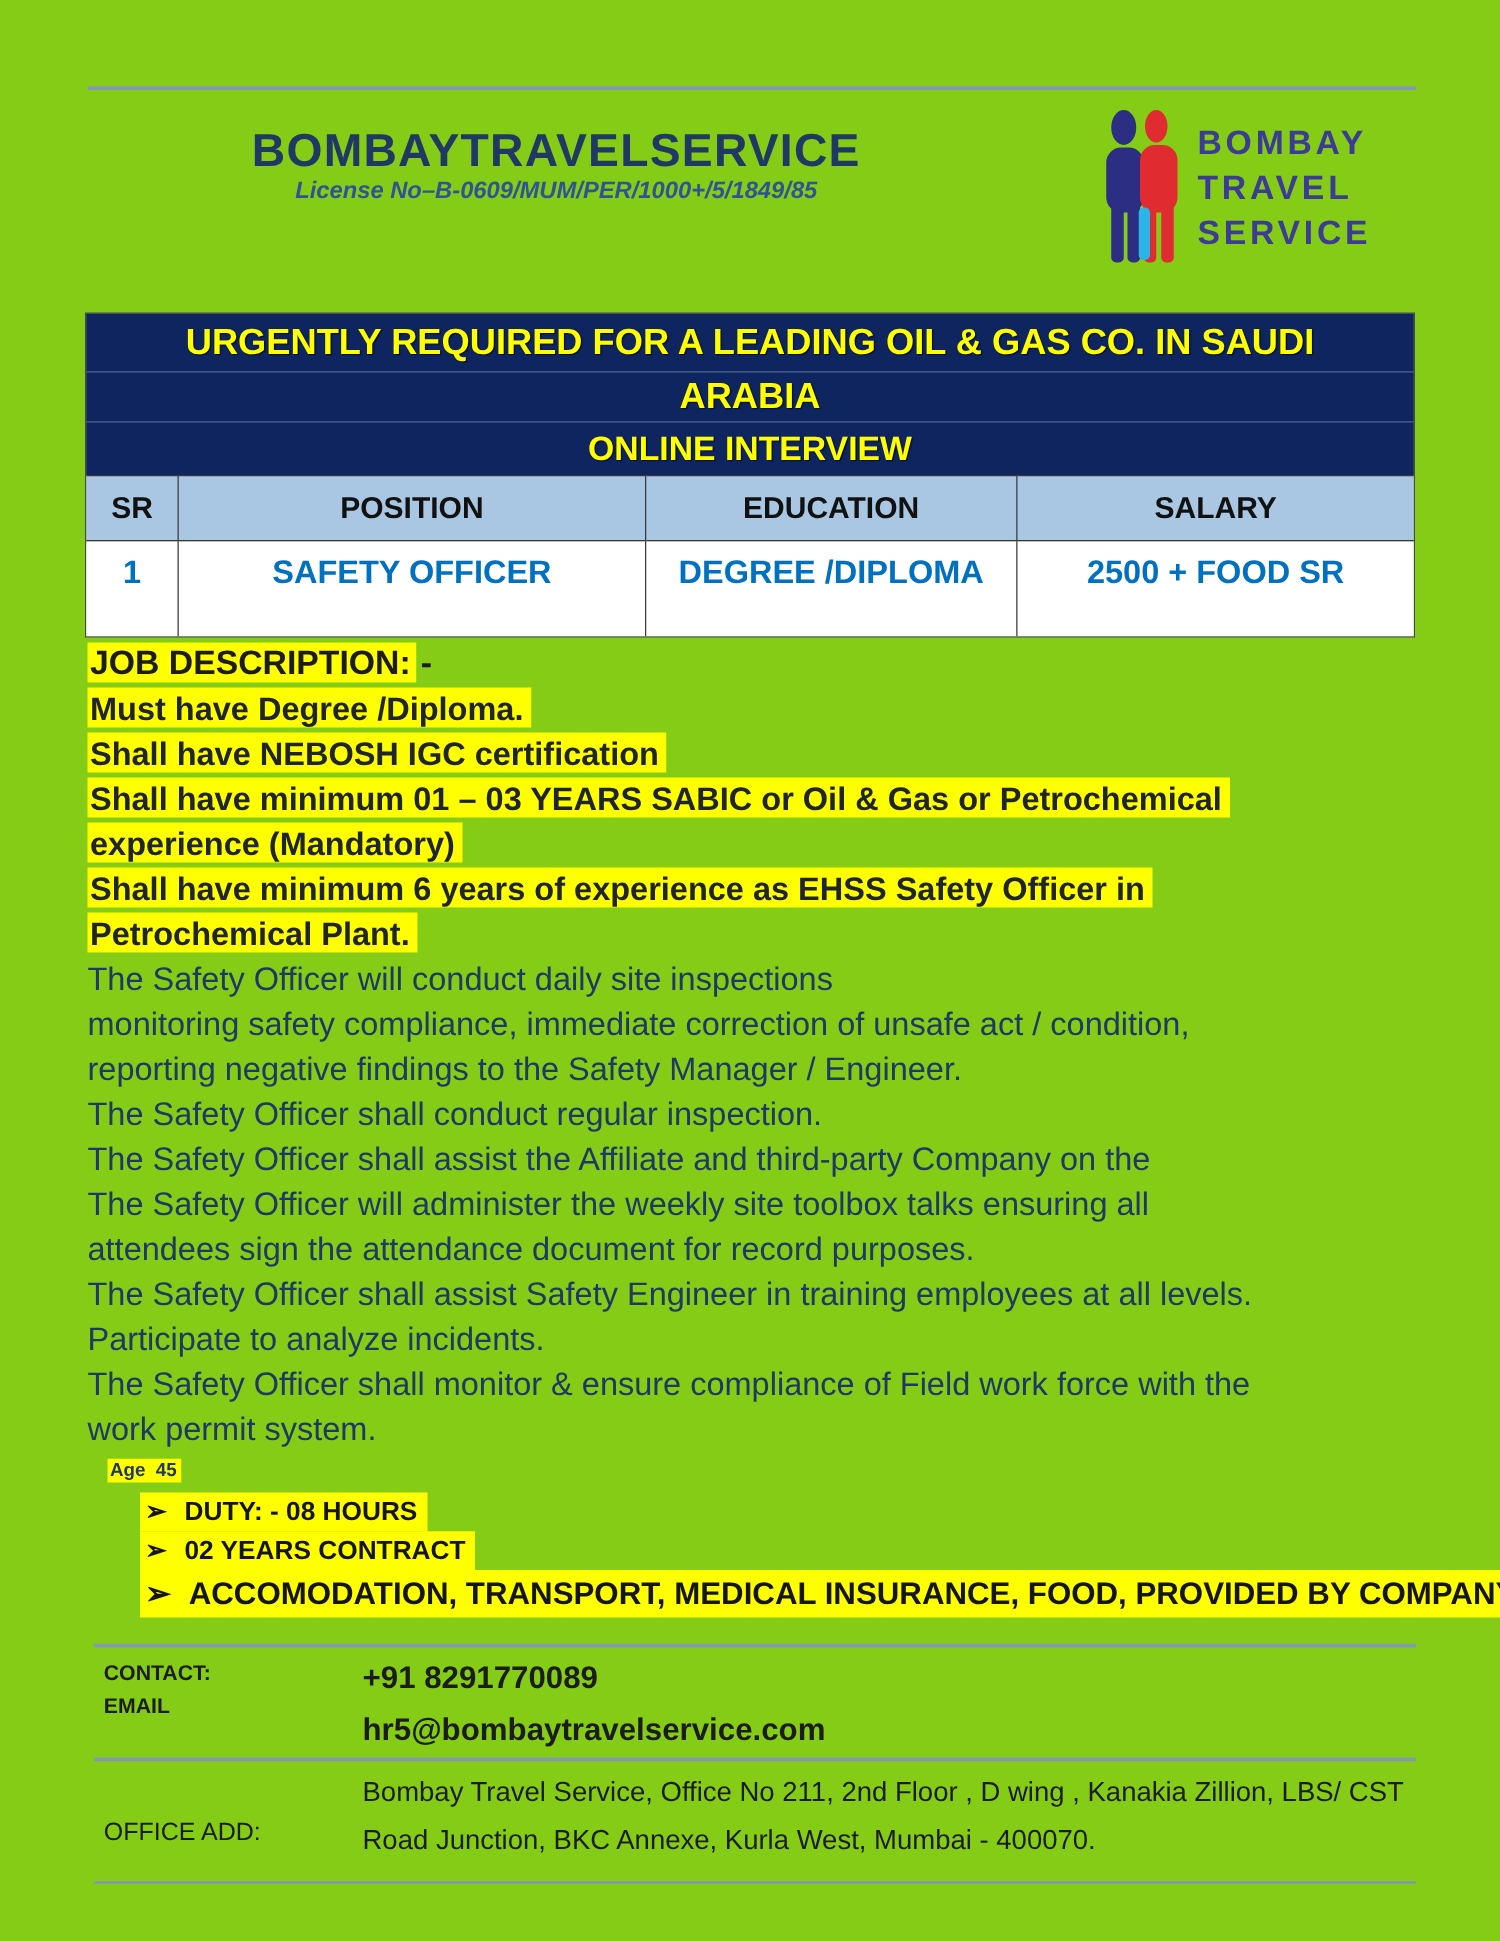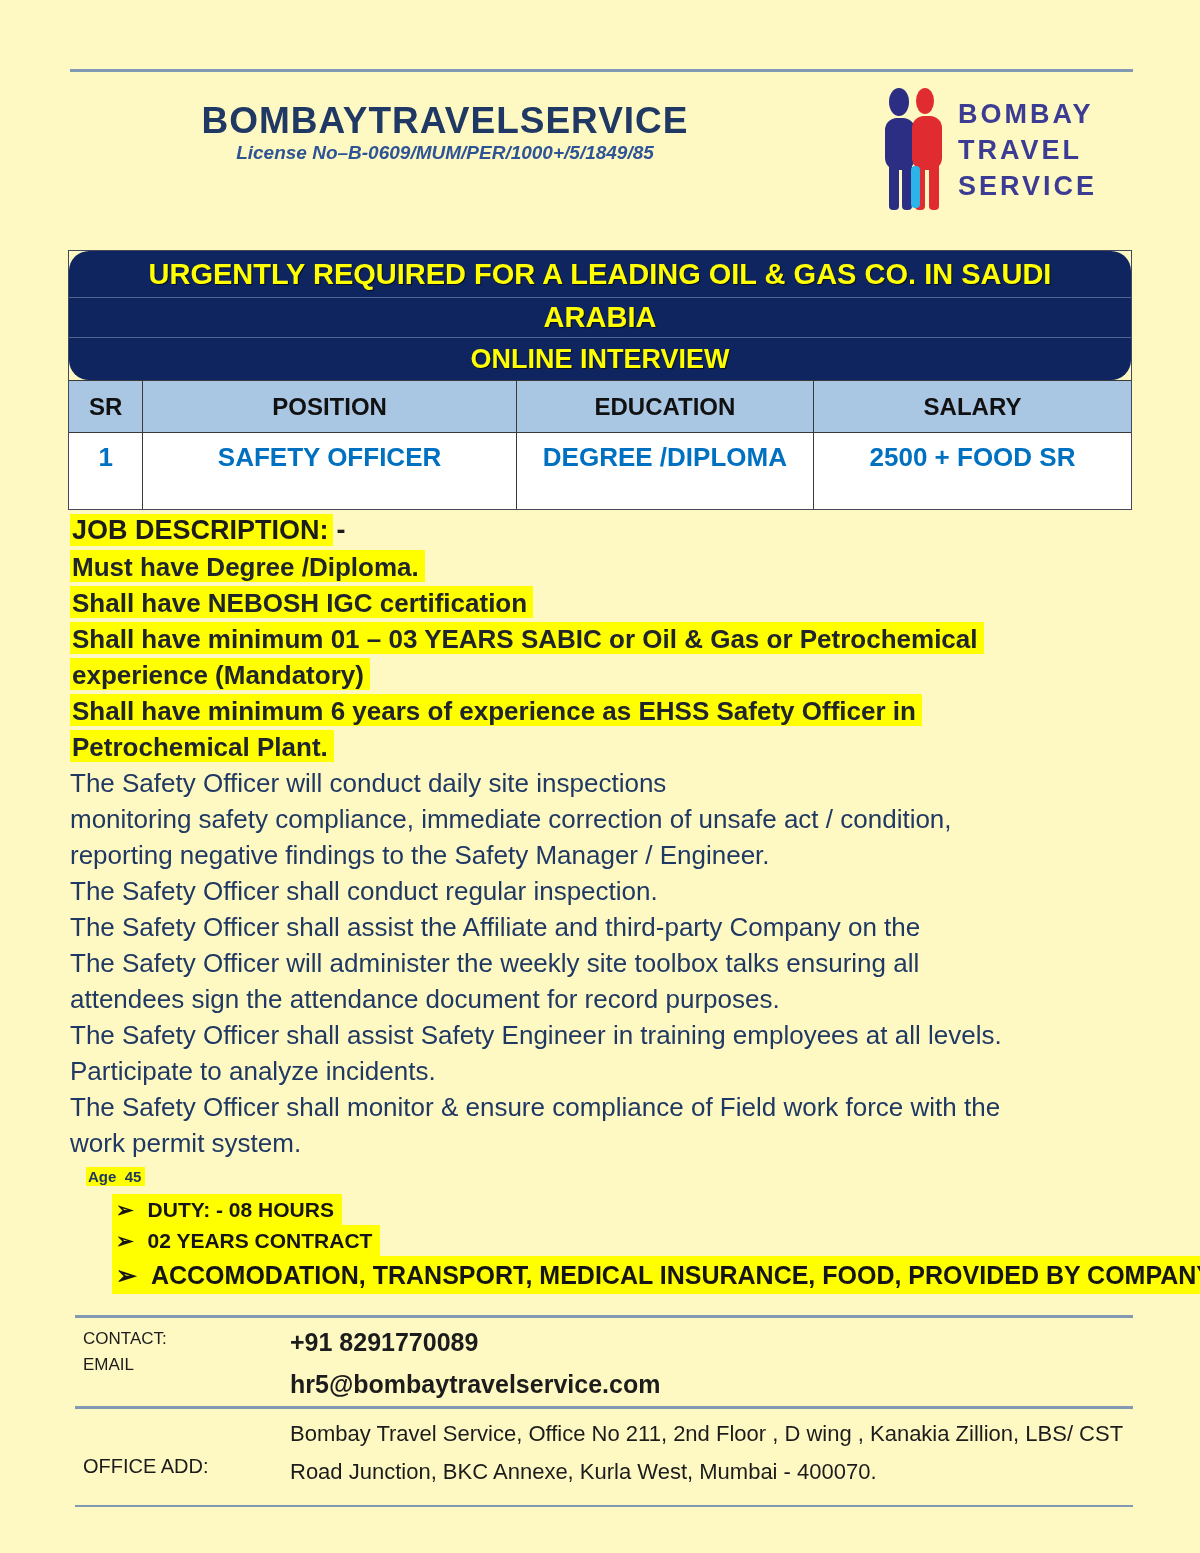--- a/index.html
+++ b/index.html
@@ -12,37 +12,37 @@
     --body-navy:#1f3864;
     --divider:#8299b3;
     --logo-blue:#2b2e83;
     --logo-red:#e02b30;
     --logo-cyan:#2ab4e8;
     --logo-text:#3c3c94;
   }
   *{margin:0;padding:0;box-sizing:border-box;}
   html,body{background:#ffffff;}
   body{font-family:"Liberation Sans", sans-serif;}
-  .page{position:relative;width:1200px;height:1553px;background:#fef9c3;overflow:hidden;}
+  .page{position:relative;width:1200px;height:1553px;background:#84cc16;overflow:hidden;}
 
   .top-rule{position:absolute;left:70px;top:69px;width:1063px;height:3px;
     background:var(--divider);}
 
   
   .title-block{position:absolute;left:70px;top:100px;width:750px;text-align:center;}
   .company-title{font-size:37px;font-weight:bold;color:var(--title-navy);letter-spacing:1px;}
   .license{font-size:19px;font-weight:bold;color:var(--license-blue);font-style:italic;}
   .logo{position:absolute;left:882px;top:88px;width:210px;height:128px;display:flex;align-items:flex-start;}
   .logo svg{width:66px;height:124px;flex:0 0 auto;}
   .logo-text{margin-left:10px;color:var(--logo-text);font-weight:bold;font-size:27px;
     letter-spacing:3px;line-height:36px;padding-top:8px;}
 
   
   .job-table{position:absolute;left:68px;top:250px;width:1064px;border:1px solid #44485a;}
-  .banner{background:var(--navy-banner);color:var(--highlight);font-weight:bold;text-align:center;border-radius:20px;}
+  .banner{background:var(--navy-banner);color:var(--highlight);font-weight:bold;text-align:center;}
   .banner .br{text-shadow:1px 1px 1px rgba(0,0,0,0.65);}
   .banner .r1{font-size:29px;line-height:46px;border-bottom:1px solid #52658f;}
   .banner .r2{font-size:29px;line-height:39px;border-bottom:1px solid #52658f;}
   .banner .r3{font-size:27px;line-height:42px;}
   .cols-header{display:flex;background:var(--table-header-bg);}
   .cols-header .cell{font-size:24px;font-weight:bold;color:#111;text-align:center;
     line-height:51px;border-right:1px solid #3a3a3a;border-bottom:1px solid #3a3a3a;border-top:1px solid #3a3a3a;}
   .data-row{display:flex;background:#fff;height:76px;}
   .data-row .cell{font-size:26px;font-weight:bold;color:var(--data-blue);text-align:center;
     padding-top:9px;border-right:1px solid #3a3a3a;}
@@ -69,21 +69,21 @@
   .bullet-row.big{font-size:25px;line-height:38px;}
   .bullet-row .marker{font-weight:bold;margin:0 14px 0 4px;}
   .bullet-row .btxt{font-weight:bold;padding-right:8px;}
 
   
   .contact{position:absolute;left:75px;top:1315px;width:1058px;border-top:3px solid var(--divider);}
   .c-row{display:flex;}
   .c-row.first{border-bottom:3px solid var(--divider);padding:8px 0 6px 0;}
   .c-row.second{border-bottom:2px solid var(--divider);padding:6px 0 14px 0;}
   .c-labels{width:215px;padding-left:8px;}
-  .c-labels .sm{font-size:17px;font-weight:normal;color:#1c1c1c;line-height:26px;}
+  .c-labels .sm{font-size:17px;font-weight:bold;color:#1c1c1c;line-height:26px;}
   .office-label{font-size:20px;color:#1c1c1c;padding-top:40px;}
   .c-values{flex:1;}
   .phone{font-size:25px;font-weight:bold;color:#1c1c1c;line-height:32px;}
   .email{font-size:25px;font-weight:bold;color:#1c1c1c;line-height:32px;margin-top:10px;}
   .addr div{font-size:22px;color:#1c1c1c;line-height:38px;}
 </style>
 </head>
 <body>
 
 <div class="page">

